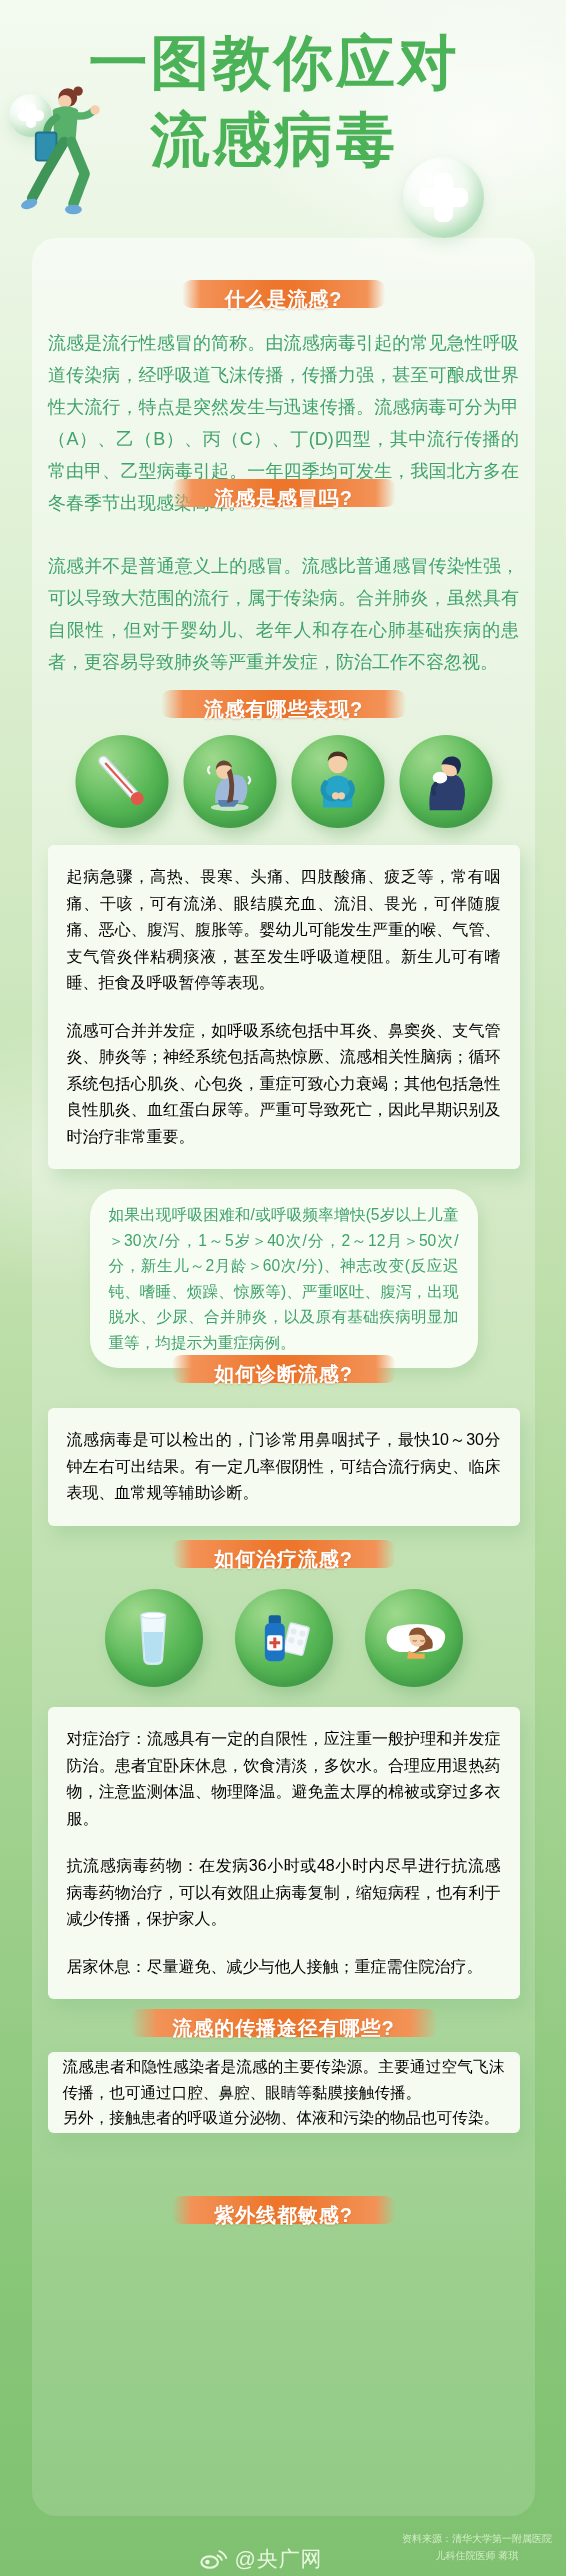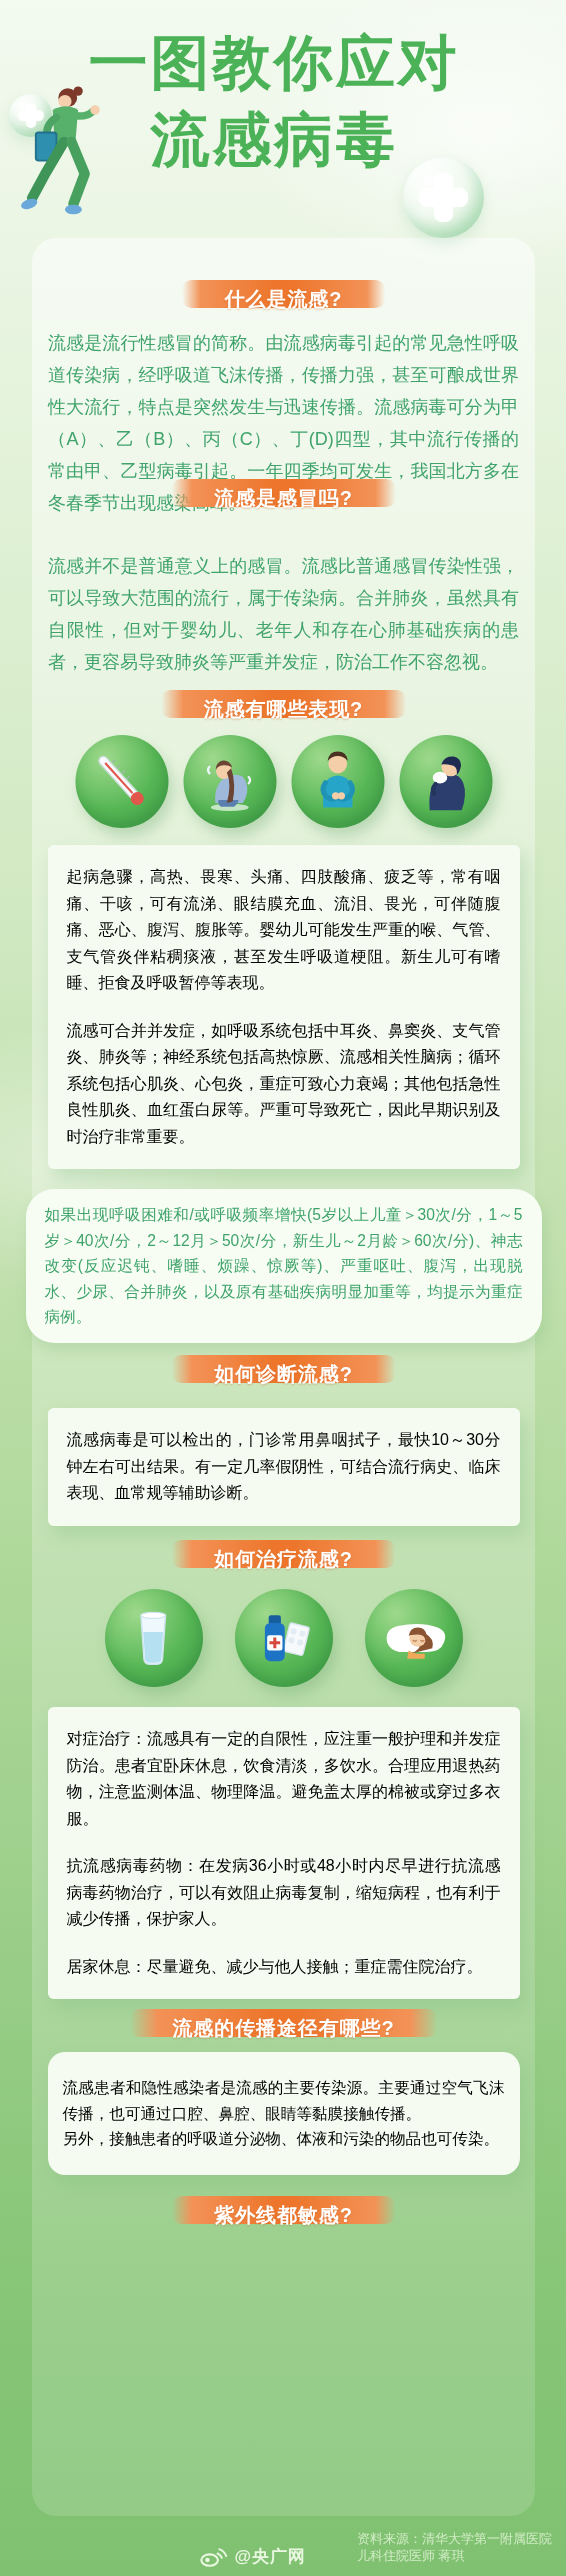--- a/index.html
+++ b/index.html
@@ -37,41 +37,41 @@
     height:28px;line-height:38px;padding:0 43px;white-space:nowrap;
     color:#fff;font-size:20px;font-weight:bold;letter-spacing:0.9px;
     background:linear-gradient(90deg, rgba(244,150,85,0) 0%, #f39257 9%, #ed762c 45%, #ed762c 55%, #f39257 91%, rgba(244,150,85,0) 100%);
     border-radius:9.4px;text-shadow:0 0.9px 1.9px rgba(196,88,20,.35);}
   
   .body-text{width:471px;font-size:18px;line-height:32px;color:#3fa36b;text-align:justify;}
   .card{width:472px;box-sizing:border-box;background:#f5fbf1;border-radius:5.7px;
     padding:19px 19px;font-size:16px;line-height:26.5px;color:#000000;text-align:justify;
     box-shadow:5.7px 9.4px 17px rgba(122,186,122,.30);}
   .card .gap{height:21px;}
-  .card.small{font-size:15.6px;line-height:25.5px;padding:23px 15px;border-radius:17px;}
-  .note{width:516px;box-sizing:border-box;background:#f7fdf3;border-radius:28px;
+  .card.small{font-size:15.6px;line-height:25.5px;padding:2px 15px;}
+  .note{width:388px;box-sizing:border-box;background:#f7fdf3;border-radius:28px;
     padding:13.2px 19px;font-size:15.6px;line-height:25.5px;color:#3fa36b;text-align:justify;
     box-shadow:3.8px 7.6px 13.2px rgba(122,186,122,.26);}
   
   .icon-row{position:absolute;left:50%;transform:translateX(-50%);display:flex;align-items:center;}
   .icon-row.four{gap:15px;}
   .icon-row.three{gap:32px;}
   .icon-circle{border-radius:50%;
     background:radial-gradient(115% 115% at 32% 25%, #9ed98c 0%, #57b755 48%, #3f9f4a 100%);
     box-shadow: inset -3.8px -7.6px 13.2px rgba(28,108,44,.28), 4.7px 8.5px 13.2px rgba(110,170,110,.35);
     display:flex;align-items:center;justify-content:center;}
   .icon-circle.s{width:93px;height:93px;}
   .icon-circle.m{width:98px;height:98px;}
   .icon-circle svg{width:78%;height:78%;}
   
   .weibo{position:absolute;top:2545px;left:200px;display:flex;align-items:center;gap:6.6px;
-    color:#eaf7e1;font-size:17px;font-weight:bold;letter-spacing:0.9px;}
+    color:#eaf7e1;font-size:21px;font-weight:normal;letter-spacing:0.9px;}
   .weibo svg{width:28px;height:22px;}
-  .source{position:absolute;top:2530px;right:15px;text-align:left;
-    font-size:13px;line-height:17px;color:#d2ecc6;}
+  .source{position:absolute;top:2530px;right:15px;text-align:center;
+    font-size:10px;line-height:17px;color:#d2ecc6;}
 </style>
 </head>
 <body>
 
 <div class="page">
   <div class="panel"></div>
 
   <div class="hero">
     <div class="bubble small">
       <div class="bar v"></div>

